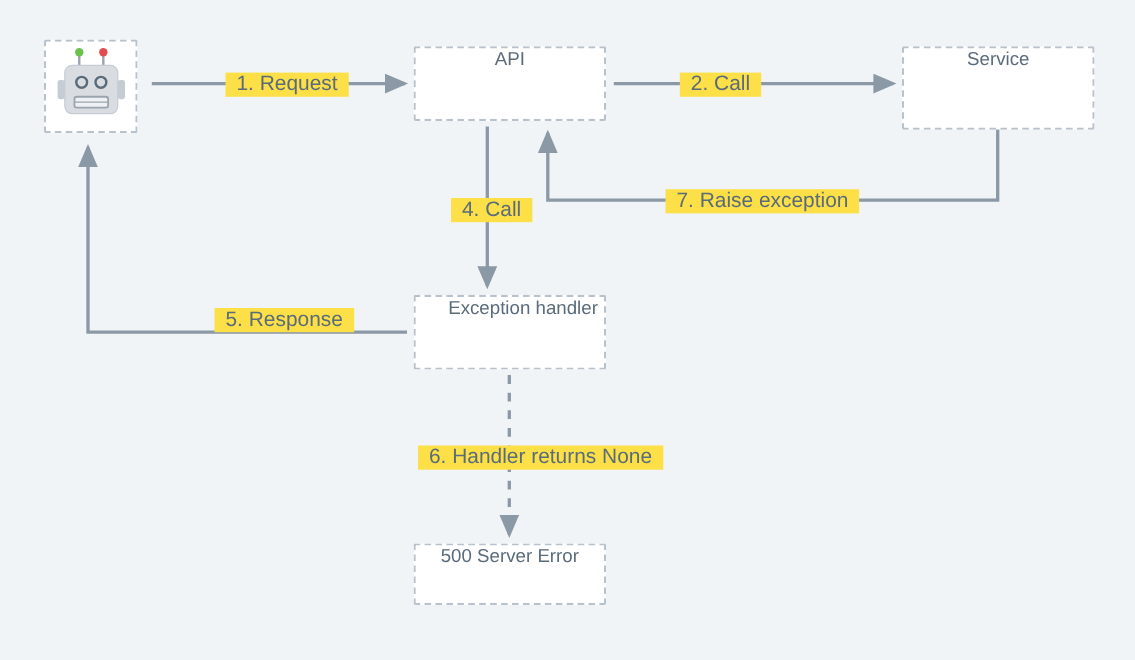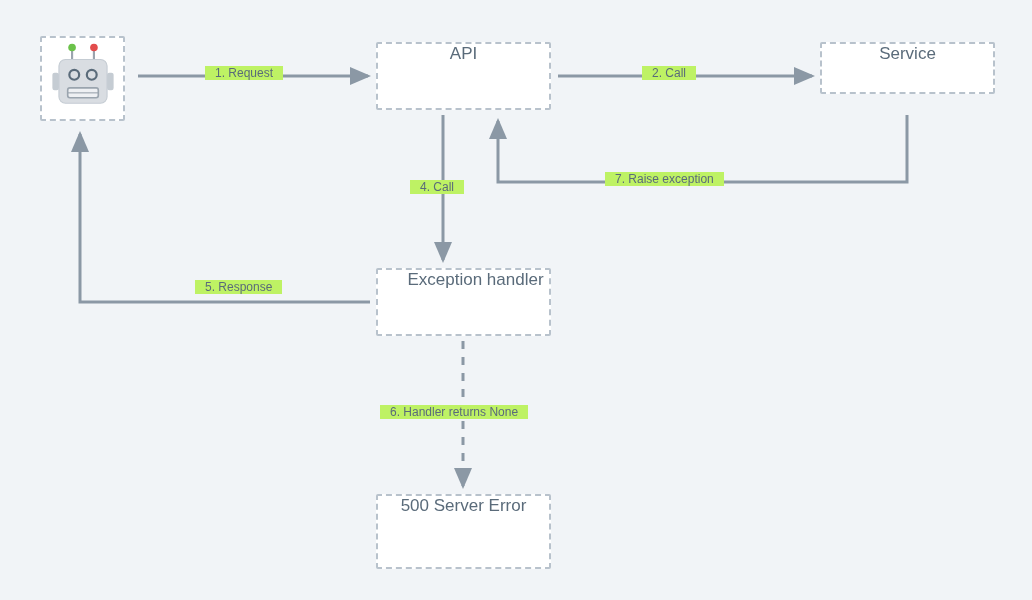--- a/index.html
+++ b/index.html
@@ -17,23 +17,23 @@
     position: absolute;
     border: 2px dashed #b8c2cc;
     background: #fff;
     display: flex;
     justify-content: center;
     font-size: 17px;
     border-radius: 2px;
   }
   .label {
     position: absolute;
-    background: #bef264;
+    background: #fde047;
     padding: 0 10px;
-    font-size: 12px;
+    font-size: 19px;
     white-space: nowrap;
   }
   svg.arrows {
     position: absolute;
     left: 0; top: 0;
     width: 1032px; height: 600px;
     pointer-events: none;
   }
 </style>
 </head>
@@ -77,30 +77,30 @@
 
     <rect x="18" y="42" width="28" height="9" rx="2" fill="#eef0f3" stroke="#9aa4ae" stroke-width="1.5"></rect>
     <line x1="18" y1="46.5" x2="46" y2="46.5" stroke="#9aa4ae" stroke-width="1"></line>
   </svg>
 </div>
 
 <div class="node" style="left:376px; top:42px; width:175px; height:68px;">
   <span>API</span>
 </div>
 
-<div class="node" style="left:820px; top:42px; width:175px; height:52px;">
+<div class="node" style="left:820px; top:42px; width:175px; height:76px;">
   <span>Service</span>
 </div>
 
 <div class="node" style="left:376px; top:268px; width:175px; height:68px;padding-left:24px;">
   <span>Exception handler</span>
 </div>
 
-<div class="node" style="left:376px; top:494px; width:175px; height:75px;">
+<div class="node" style="left:376px; top:494px; width:175px; height:56px;">
   <span>500 Server Error</span>
 </div>
 
 <div class="label" style="left:205px; top:66px;">1. Request</div>
-<div class="label" style="left:642px; top:66px;">2. Call</div>
+<div class="label" style="left:618px; top:66px;">2. Call</div>
 <div class="label" style="left:605px; top:172px;">7. Raise exception</div>
 <div class="label" style="left:410px; top:180px;">4. Call</div>
 <div class="label" style="left:195px; top:280px;text-align:right;">5. Response</div>
 <div class="label" style="left:380px; top:405px;">6. Handler returns None</div>
 
 </body></html>

